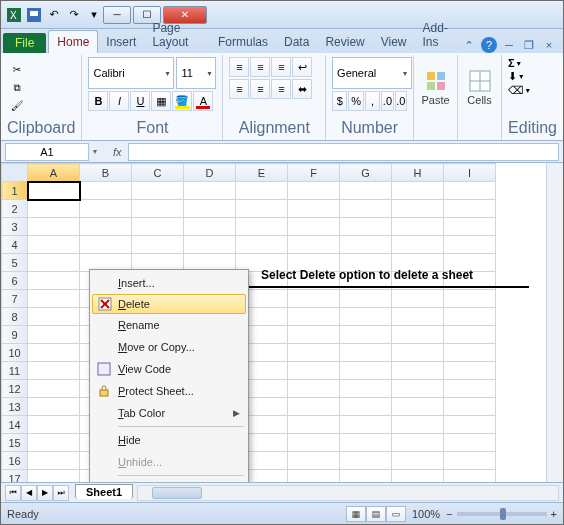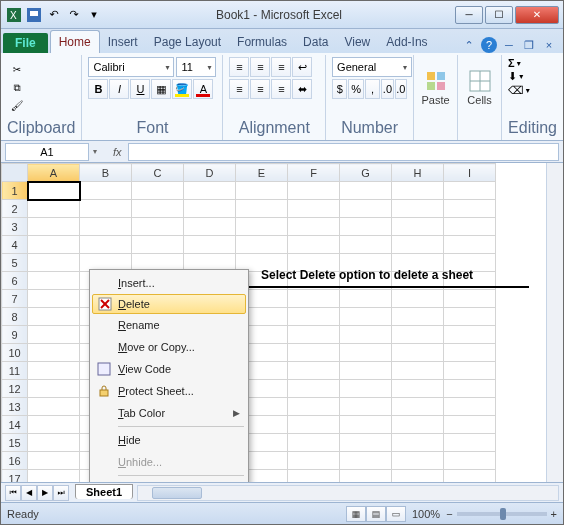--- a/index.html
+++ b/index.html
@@ -6,34 +6,34 @@
 body { background: #fff; font-size: 11px; }
 .window { width: 564px; height: 525px; border: 1px solid #6a6a6a; display: flex; flex-direction: column; background: #dce6f4; position: relative; }
 .titlebar { height: 28px; background: linear-gradient(#e8f0fb,#cddff3); display: flex; align-items: center; padding: 0 4px; border-bottom: 1px solid #9db4d1; }
 .qat { display: flex; gap: 2px; align-items: center; }
 .qat-item { width: 18px; height: 18px; display: flex; align-items: center; justify-content: center; }
 .title { flex: 1; text-align: center; font-size: 12px; color: #3b3b3b; }
 .winctrl { display: flex; gap: 2px; }
 .winbtn { width: 28px; height: 18px; border: 1px solid #7a93b2; border-radius: 2px; display: flex; align-items: center; justify-content: center; background: linear-gradient(#f2f7fd,#cddff3); font-size: 10px; cursor: default; }
 .winbtn.close { background: linear-gradient(#f07a6e,#c83a2a); color: #fff; width: 44px; }
 .tabsrow { display: flex; align-items: flex-end; height: 24px; padding-left: 2px; background: linear-gradient(#d7e4f4,#cddff3); }
-.file-tab { background: #12713a; color: #5eead4; padding: 3px 12px; border-radius: 2px 2px 0 0; font-size: 12px; margin-right: 2px; font-weight: bold; }
+.file-tab { background: #12713a; color: #bef264; padding: 3px 12px; border-radius: 2px 2px 0 0; font-size: 12px; margin-right: 2px; }
 .rtab { padding: 4px 8px; font-size: 12px; color: #3b5173; cursor: default; }
 .rtab.active { background: #f5f9fd; border: 1px solid #9db4d1; border-bottom: none; border-radius: 3px 3px 0 0; color: #7f1d1d; }
 .tabspacer { flex: 1; }
 .helpbits { display: flex; gap: 4px; padding-right: 6px; align-items: center; }
 .helpbits span { width: 16px; height: 16px; display: flex; align-items: center; justify-content: center; color: #2b5ea5; font-size: 11px; }
 .ribbon { height: 88px; background: #f5f9fd; border-bottom: 1px solid #9db4d1; display: flex; padding: 2px 0 0 0; }
 .group { border-right: 1px solid #c6d4e6; display: flex; flex-direction: column; padding: 2px 6px; }
 .group-body { flex: 1; display: flex; gap: 4px; }
 .group-label { text-align: center; font-size: 16px; color: #5a6f8e; padding: 1px 0; }
 .bigbtn { display: flex; flex-direction: column; align-items: center; justify-content: center; width: 40px; gap: 2px; font-size: 11px; color: #3b3b3b; }
 .stackcol { display: flex; flex-direction: column; gap: 2px; justify-content: center; }
 .tool { width: 20px; height: 16px; border: 1px solid transparent; display: flex; align-items: center; justify-content: center; font-size: 10px; }
-.combo { height: 20px; border: 1px solid #abc0da; background: #fff; display: flex; align-items: center; padding: 0 4px; font-size: 11px; gap: 4px; }
+.combo { height: 32px; border: 1px solid #abc0da; background: #fff; display: flex; align-items: center; padding: 0 4px; font-size: 11px; gap: 4px; }
 .combo .dd { margin-left: auto; color: #555; font-size: 8px; }
 .btnrow { display: flex; gap: 1px; }
 .fmtbtn { width: 20px; height: 20px; border: 1px solid #c6d4e6; background: linear-gradient(#fdfdfe,#eef3fa); display: flex; align-items: center; justify-content: center; font-size: 11px; }
 .namebox-row { height: 22px; display: flex; align-items: center; border-bottom: 1px solid #9db4d1; background: #e9eff8; }
 .namebox { width: 84px; border: 1px solid #abc0da; background: #fff; margin: 0 4px; height: 18px; display: flex; align-items: center; padding: 0 4px; text-align: center; justify-content: center; }
 .nb-dd { width: 14px; color: #666; font-size: 8px; }
 .fxlabel { font-style: italic; color: #555; padding: 0 6px; }
 .fxbar { flex: 1; border: 1px solid #abc0da; background: #fff; height: 18px; margin-right: 4px; }
 .gridwrap { flex: 1; position: relative; overflow: hidden; background: #fff; }
 table.sheet { border-collapse: collapse; table-layout: fixed; }
@@ -88,35 +88,35 @@
       <span class="qat-item">
           <svg width="14" height="14">
             <rect width="14" height="14" fill="#3a6fb7"></rect>
             <rect x="3" y="3" width="8" height="5" fill="#fff"></rect>
           </svg>
         </span>
       <span class="qat-item">↶</span>
       <span class="qat-item">↷</span>
       <span class="qat-item">▾</span>
     </div>
-    <div class="title">Book1 - Microsoft Excel</div>
     <div class="winctrl">
       <div class="winbtn">─</div>
       <div class="winbtn">☐</div>
       <div class="winbtn close">✕</div>
     </div>
   </div>
 
   <div class="tabsrow">
     <div class="file-tab">File</div>
     <div class="rtab active">Home</div>
     <div class="rtab">Insert</div>
     <div class="rtab">Page Layout</div>
     <div class="rtab">Formulas</div>
     <div class="rtab">Data</div>
+    <div class="rtab">Review</div>
     <div class="rtab">View</div>
     <div class="rtab">Add-Ins</div>
     <div class="tabspacer"></div>
     <div class="helpbits">
       <span>⌃</span>
       <span style="background:#2b7fd4;color:#fff;border-radius:8px;">?</span>
       <span>─</span>
       <span>❐</span>
       <span>×</span>
     </div>

